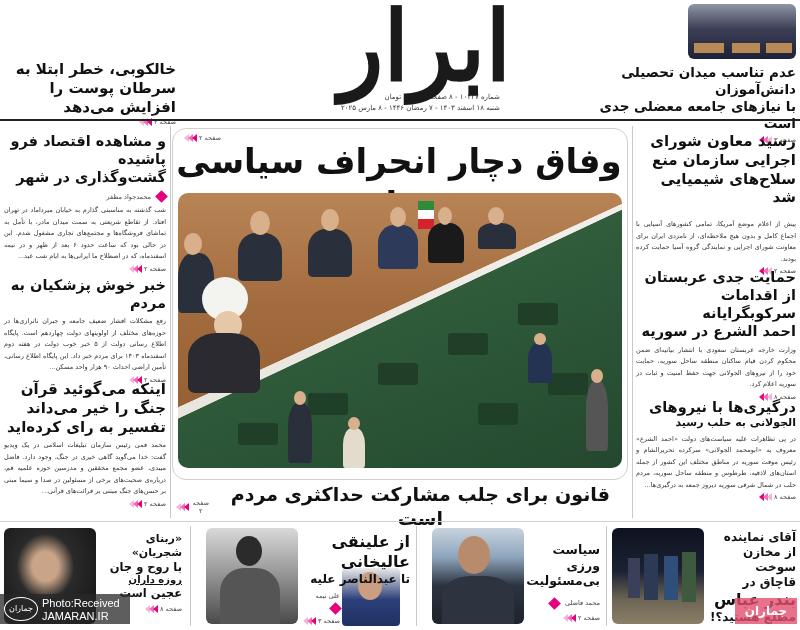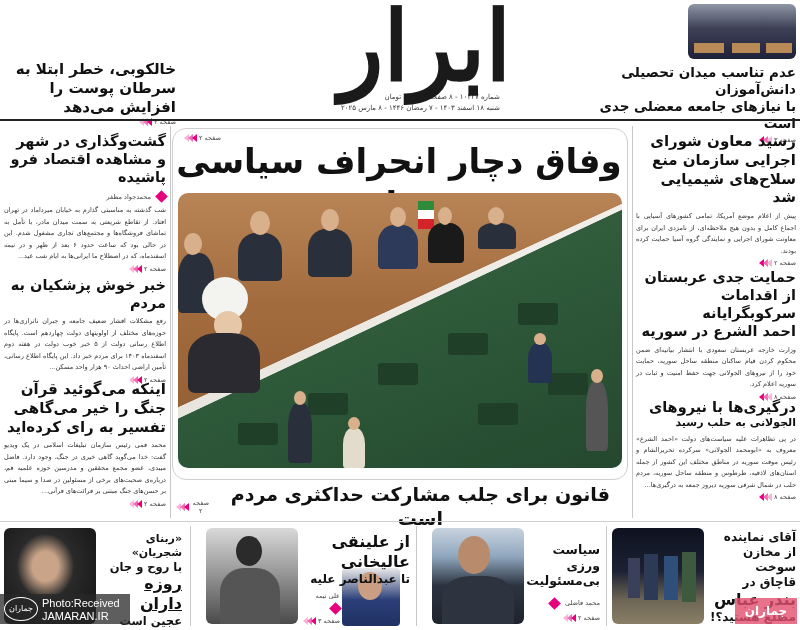--- a/index.html
+++ b/index.html
@@ -93,22 +93,22 @@
         <span class="a3"></span>
       </span>
   </div>
 </div>
 
 <div class="abs rule-top"></div>
 
 <div class="abs col-div" style="left:170px; top:126px; height:392px;"></div>
 
 <div class="abs" style="left:4px; top:132px; width:162px;">
+  <div class="hl" style="font-size:14.5px;">و مشاهده اقتصاد فرو پاشیده</div>
   <div class="hl" style="font-size:14.5px;">گشت‌وگذاری در شهر</div>
-  <div class="hl" style="font-size:14.5px;">و مشاهده اقتصاد فرو پاشیده</div>
   <div class="byline" style="margin-top:6px;">
     <span class="diamond"></span>
     <span>محمدجواد مظفر</span>
   </div>
   <div class="body-txt" style="margin-top:4px;">شب گذشته به مناسبتی گذارم به خیابان میرداماد در تهران افتاد. از تقاطع شریعتی به سمت میدان مادر، با تأمل به تماشای فروشگاه‌ها و مجتمع‌های تجاری مشغول شدم. این در حالی بود که ساعت حدود ۶ بعد از ظهر و در نیمه اسفندماه، که در اصطلاح ما ایرانی‌ها به ایام شب عید...</div>
   <div class="page-ref" style="margin-top:2px; justify-content:flex-end; direction:ltr;">
     <span class="arrows">
         <span class="a3"></span>
         <span class="a2"></span>
         <span></span>
@@ -125,21 +125,21 @@
         <span class="a3"></span>
         <span class="a2"></span>
         <span></span>
       </span>
     <span>صفحه ۲</span>
   </div>
 </div>
 
 <div class="abs" style="left:4px; top:380px; width:162px;">
   <div class="hl" style="font-size:15px;">اینکه می‌گوئید قرآن</div>
-  <div class="hl" style="font-size:15px;">جنگ را خیر می‌گاهی</div>
+  <div class="hl" style="font-size:15px;">جنگ را خیر می‌داند</div>
   <div class="hl" style="font-size:15px;">تفسیر به رای کرده‌اید</div>
   <div class="body-txt" style="margin-top:4px;">محمد قمی رئیس سازمان تبلیغات اسلامی در یک ویدیو گفت: خدا می‌گوید گاهی خیری در جنگ، وجود دارد. فاضل میبدی، عضو مجمع محققین و مدرسین حوزه علمیه قم، درباره‌ی صحبت‌های برخی از مسئولین در صدا و سیما مبنی بر حسن‌های جنگ مبتنی بر قرائت‌های قرآنی...</div>
   <div class="page-ref" style="margin-top:2px; justify-content:flex-end; direction:ltr;">
     <span class="arrows">
         <span class="a3"></span>
         <span class="a2"></span>
         <span></span>
       </span>
     <span>صفحه ۲</span>
   </div>
@@ -205,21 +205,21 @@
     <span style="font-weight:400;">صفحه ۲</span>
   </span>
 </div>
 
 <div class="abs col-div" style="left:632px; top:126px; height:392px;"></div>
 
 <div class="abs" style="left:636px; top:132px; width:160px;">
   <div class="hl" style="font-size:15px;">رسید معاون شورای</div>
   <div class="hl" style="font-size:15px;">اجرایی سازمان منع</div>
   <div class="hl" style="font-size:15px;">سلاح‌های شیمیایی شد</div>
-  <div class="body-txt" style="margin-top:4px;">پیش از اعلام موضع آمریکا، تمامی کشورهای آسیایی با اجماع کامل و بدون هیچ ملاحظه‌ای، از نامزدی ایران برای معاونت شورای اجرایی و نمایندگی گروه آسیا حمایت کرده بودند.</div>
+  <div class="body-txt" style="margin-top:12px;">پیش از اعلام موضع آمریکا، تمامی کشورهای آسیایی با اجماع کامل و بدون هیچ ملاحظه‌ای، از نامزدی ایران برای معاونت شورای اجرایی و نمایندگی گروه آسیا حمایت کرده بودند.</div>
   <div class="page-ref" style="margin-top:2px;">
     <span>صفحه ۲</span>
     <span class="arrows">
         <span></span>
         <span class="a2"></span>
         <span class="a3"></span>
       </span>
   </div>
 </div>
 
@@ -251,21 +251,21 @@
       </span>
   </div>
 </div>
 
 <div class="abs bottom-rule"></div>
 
 <div class="thumb" style="left:4px; top:528px; width:92px; height:96px; background: radial-gradient(ellipse at 45% 40%, #c9a488 0 18%, #2a2a2a 40%, #121212 100%);"></div>
 <div class="abs" style="left:98px; top:532px; width:84px;">
   <div class="hl" style="font-size:11px;">«ربنای شجریان»</div>
   <div class="hl" style="font-size:11.5px;">با روح و جان</div>
-  <div class="hl" style="font-size:16px;text-decoration:underline;">روزه داران</div>
+  <div class="hl" style="font-size:10px;text-decoration:underline;">روزه داران</div>
   <div class="hl" style="font-size:11.5px;">عجین است</div>
   <div class="page-ref" style="margin-top:4px; justify-content:flex-end; direction:ltr;">
     <span class="arrows">
         <span class="a3"></span>
         <span class="a2"></span>
         <span></span>
       </span>
     <span>صفحه ۸</span>
   </div>
 </div>

